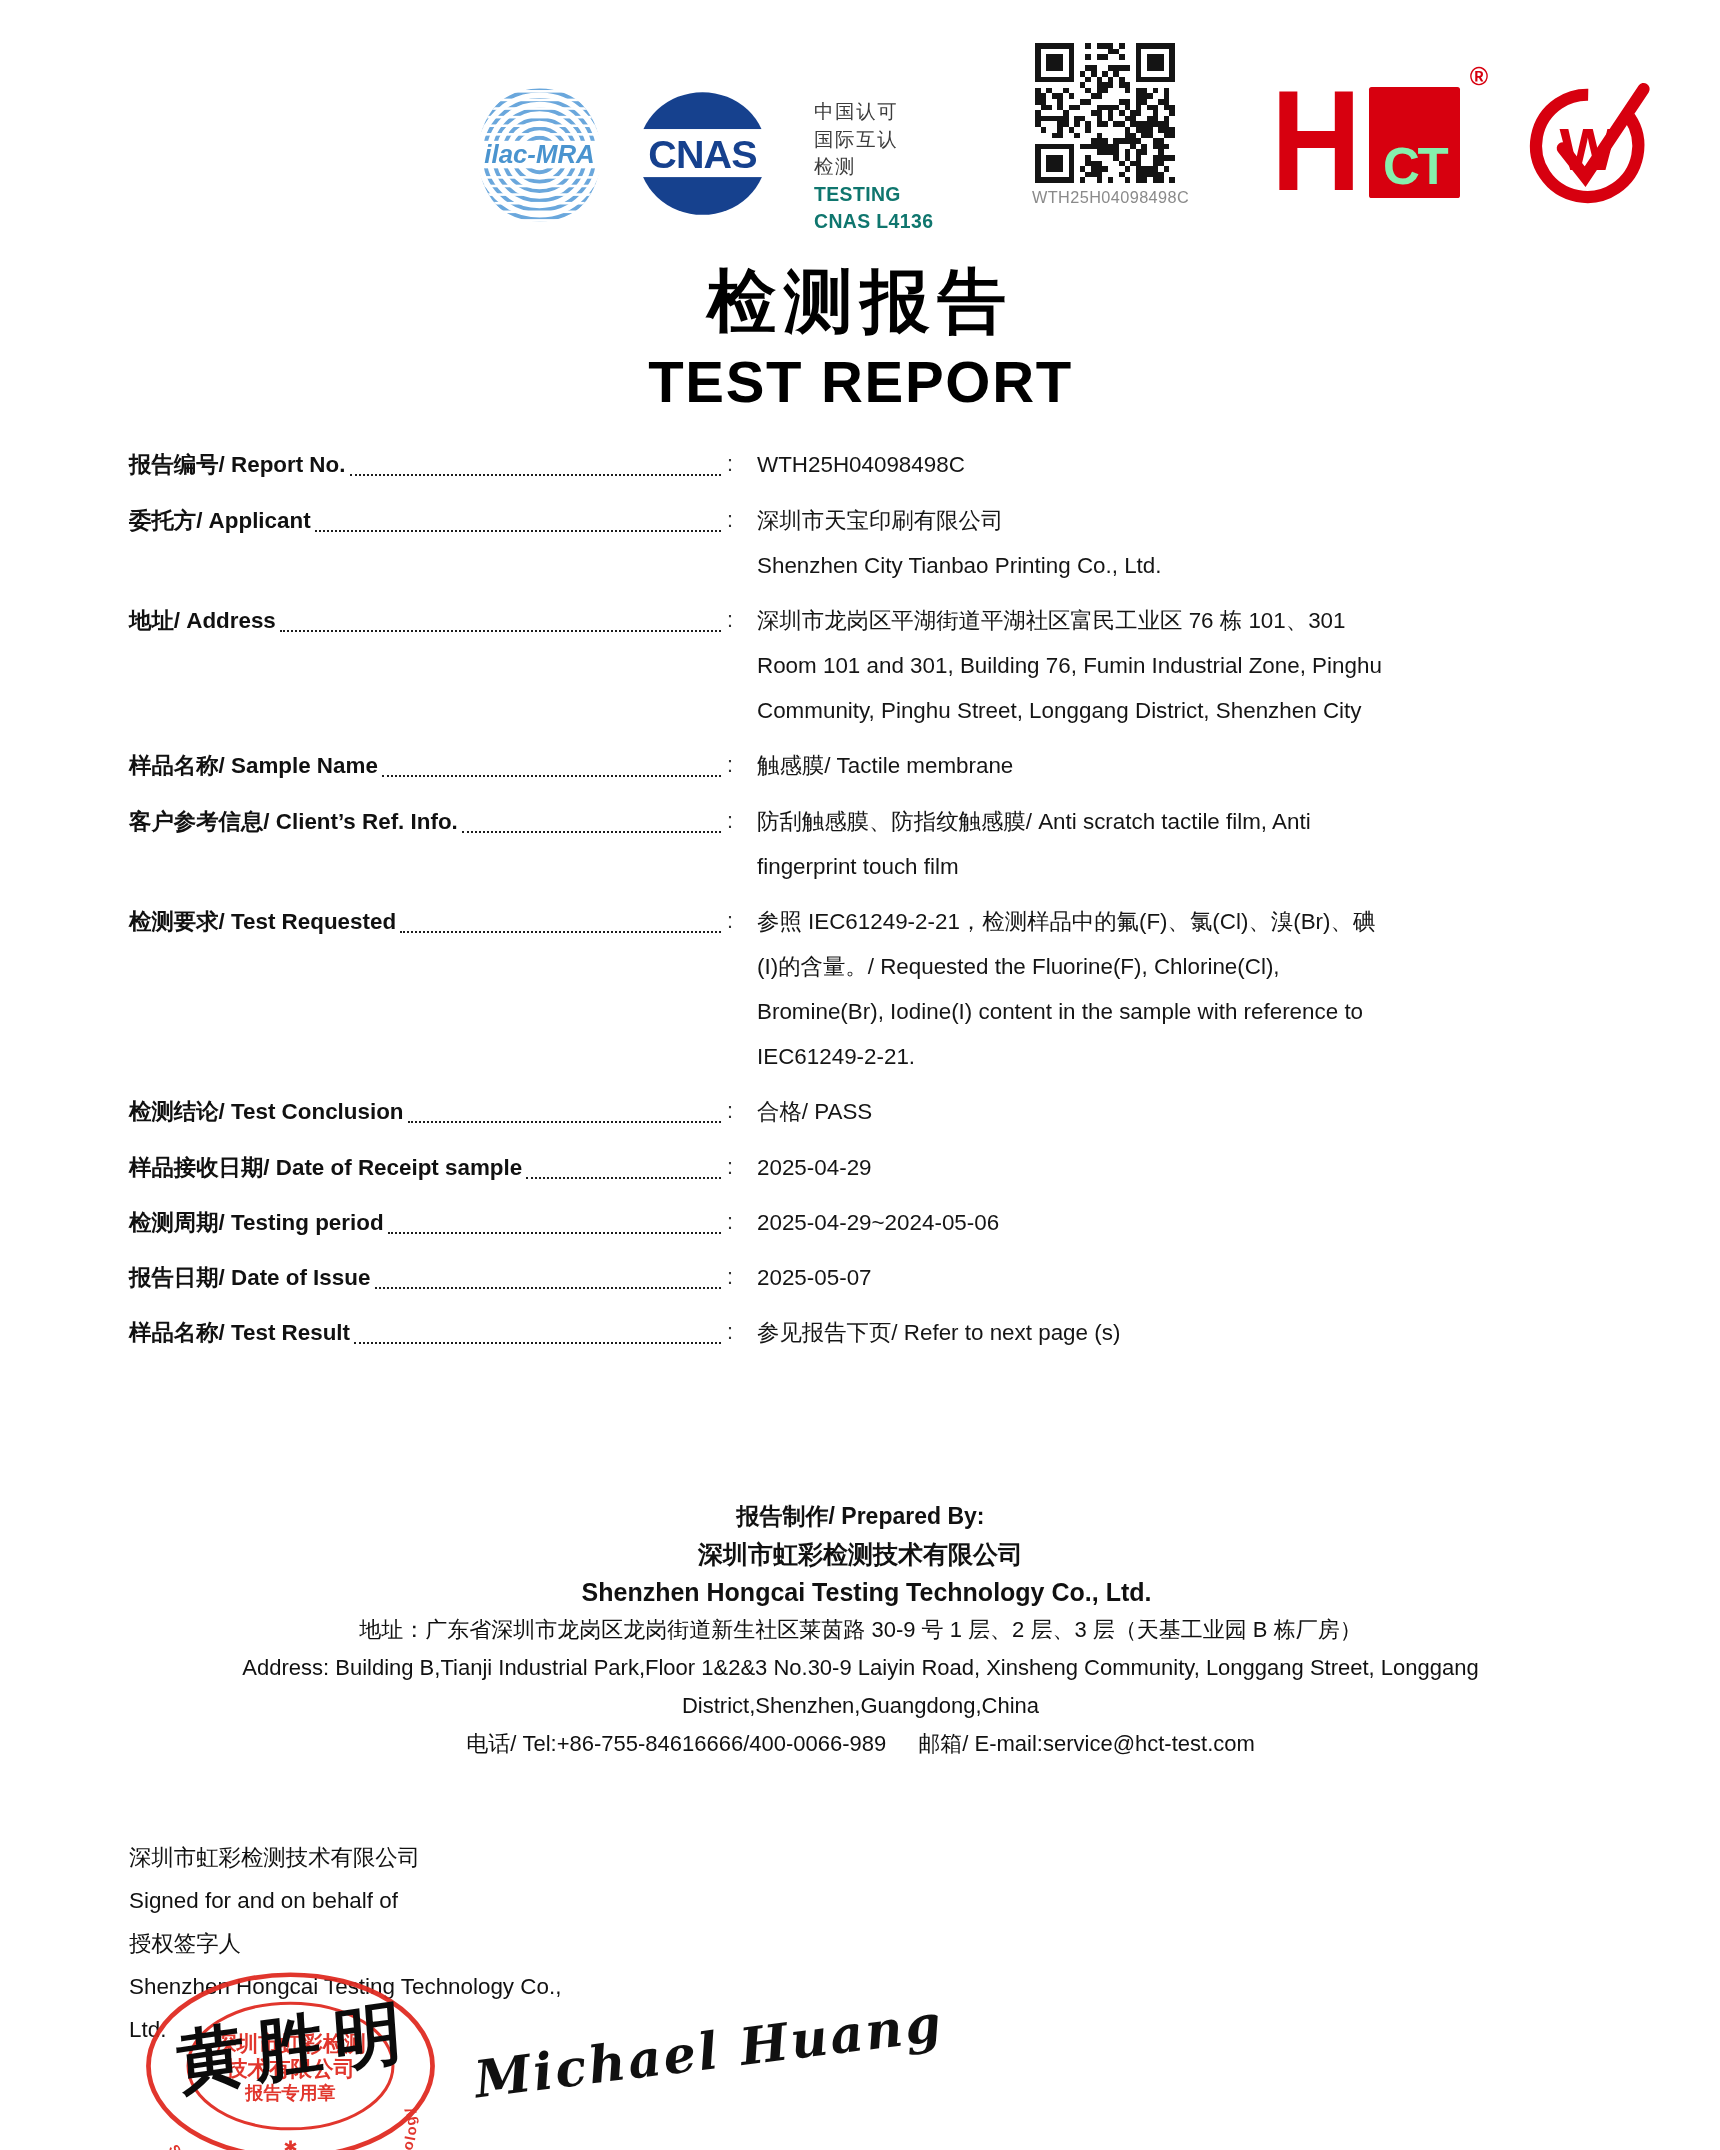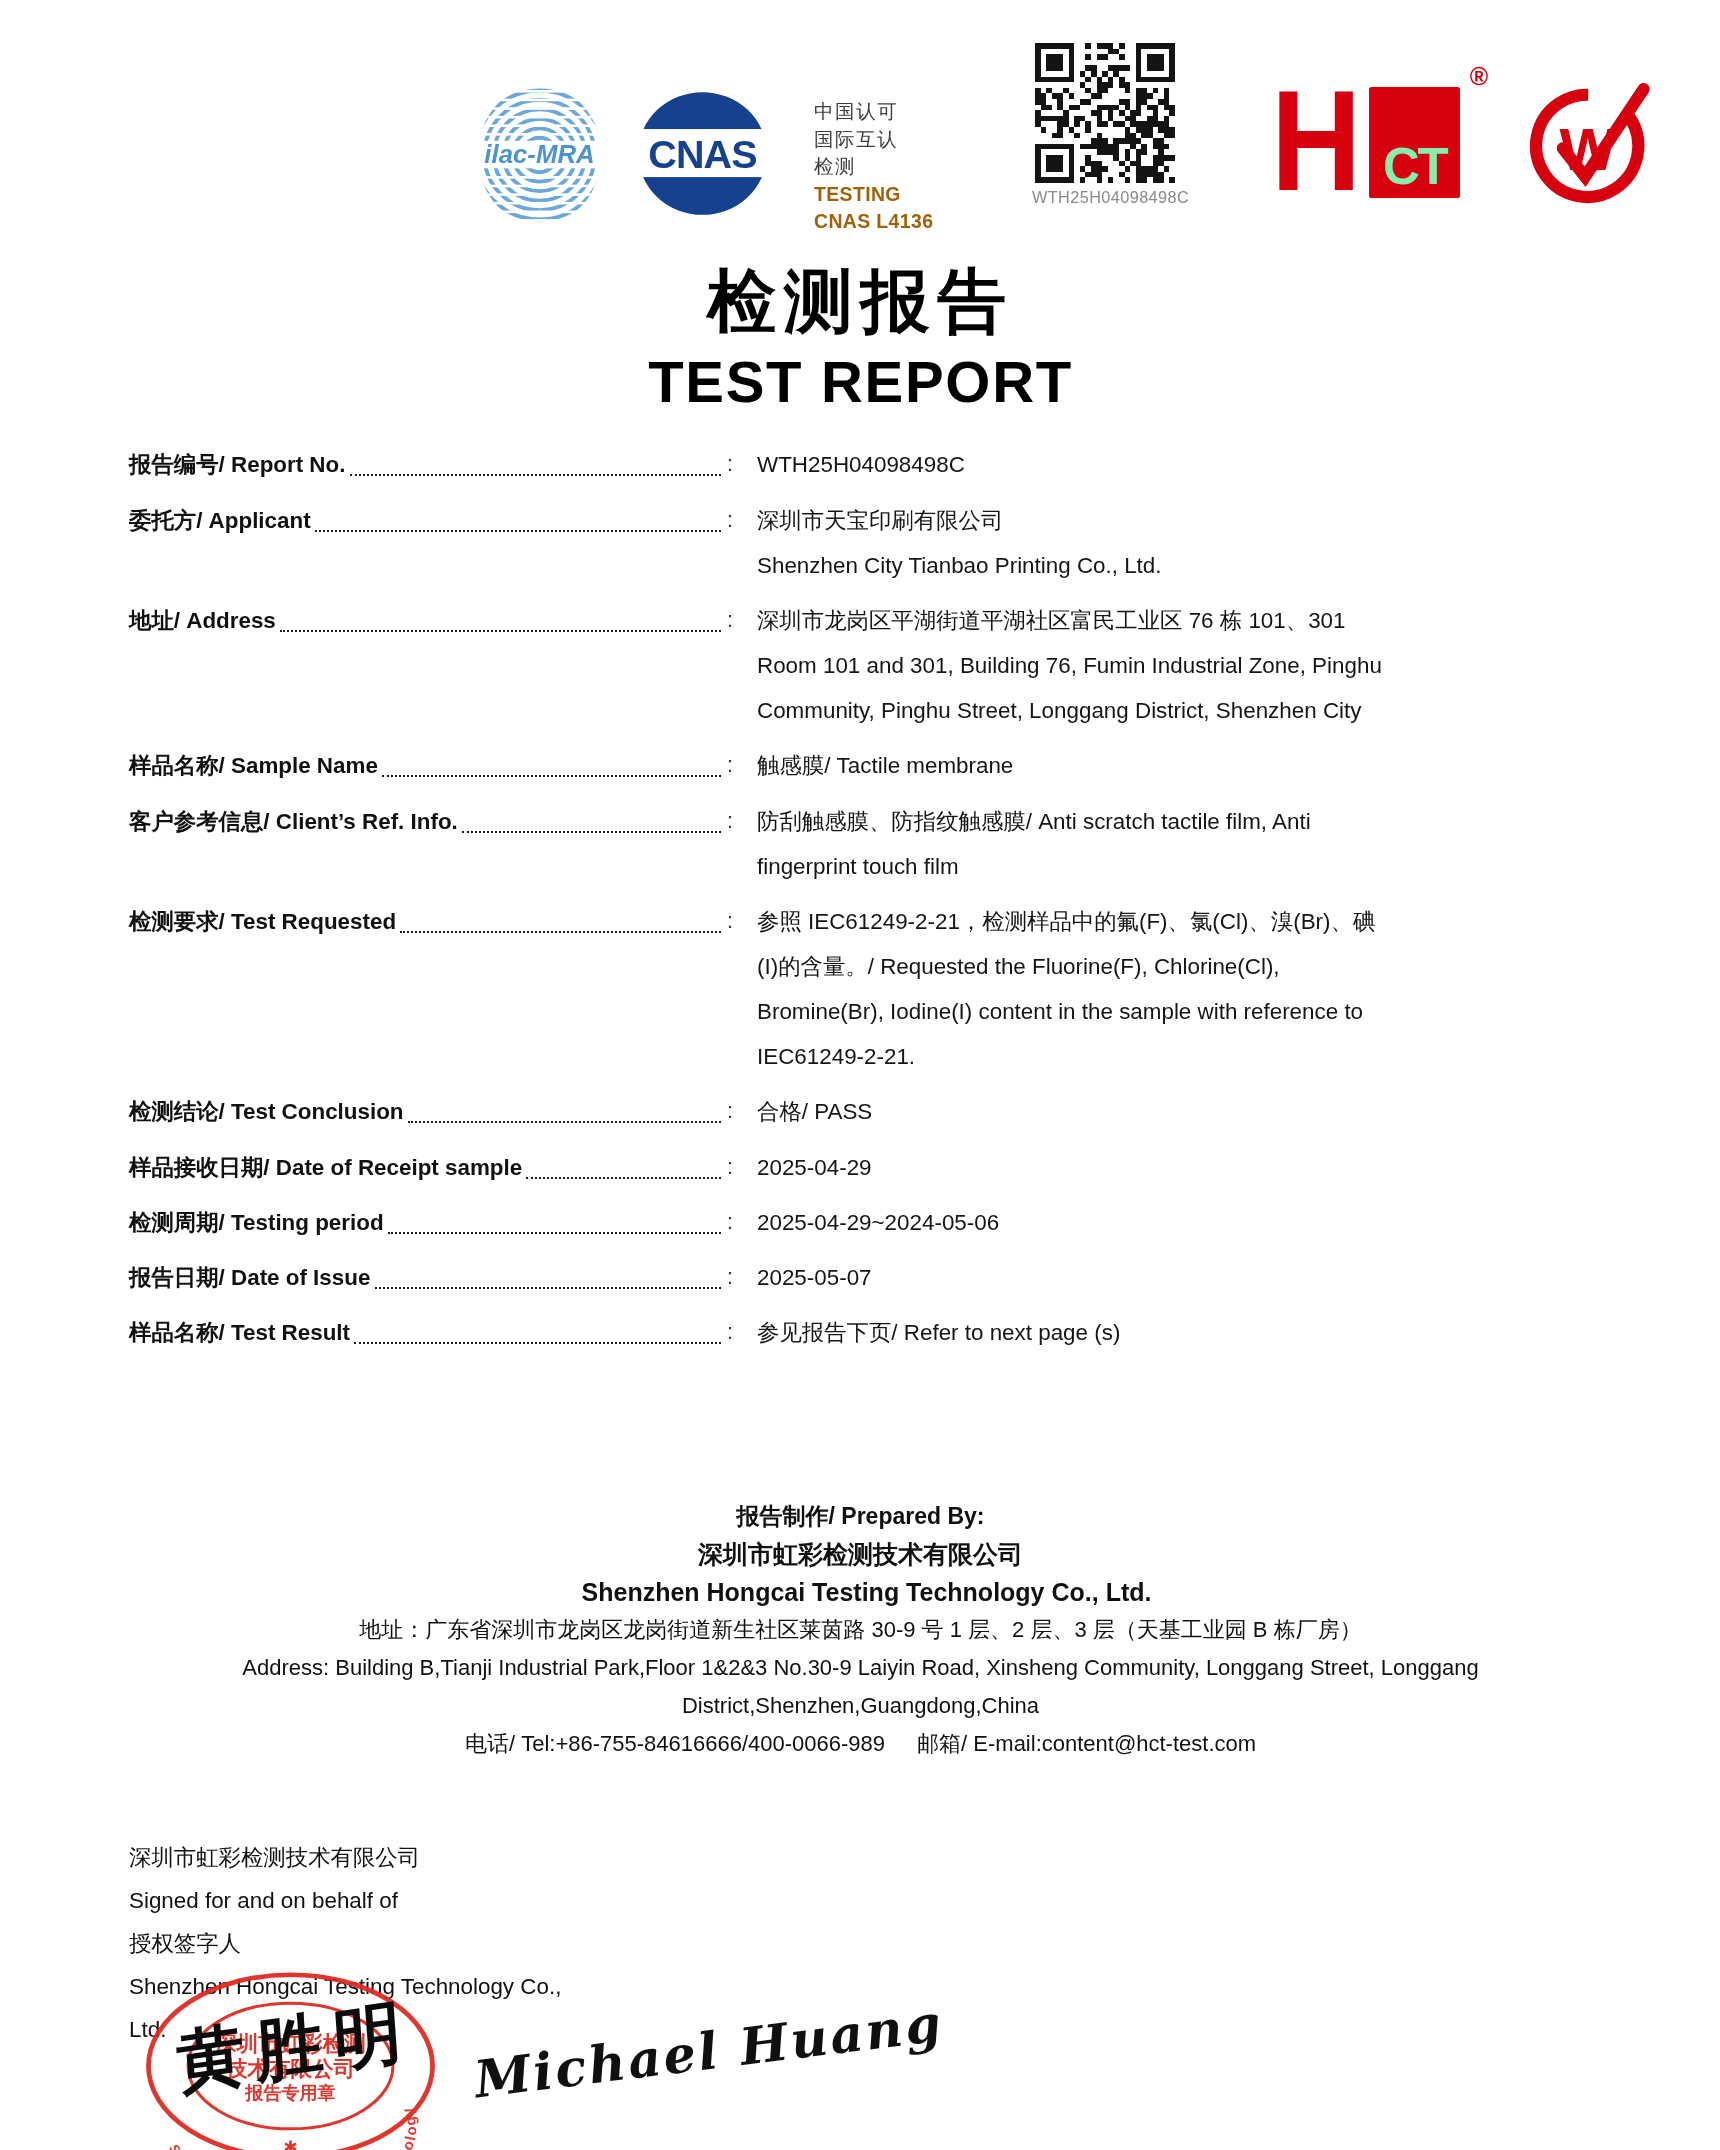--- a/index.html
+++ b/index.html
@@ -9,21 +9,21 @@
     background:#fff;
     font-family:"Liberation Sans","DejaVu Sans",sans-serif;
     color:#111;
     overflow:hidden;
   }
   
   .header{position:relative;height:241px;}
   .ilac{position:absolute;left:477px;top:84px;}
   .cnas{position:absolute;left:636px;top:91px;}
   .cnas-text{position:absolute;left:814px;top:98px;font-size:19.4px;color:#3c3c3c;line-height:27.5px;letter-spacing:1.7px;}
-  .cnas-text .en{font-weight:bold;color:#a16207;letter-spacing:0.4px;}
+  .cnas-text .en{font-weight:bold;color:#0f766e;letter-spacing:0.4px;}
   .qr-wrap{position:absolute;left:1032px;top:43px;width:146px;text-align:center;}
   .qr-label{margin-top:4.3px;font-size:16.3px;color:#8a8a8a;letter-spacing:0.4px;}
   .hct{position:absolute;left:1271px;top:84px;display:flex;align-items:flex-end;}
   .hct-h{font-size:142px;line-height:0.8;font-weight:900;color:#d7000f;transform:scaleX(.88);transform-origin:left bottom;letter-spacing:-3.4px;}
   .hct-block{position:relative;display:inline-block;width:91px;height:111px;background:#d7000f;border-radius:2.6px;margin-left:-0.9px;}
   .hct-ct{position:absolute;left:50%;bottom:1.7px;transform:translateX(-50%);font-size:51px;font-weight:900;color:#86efac;letter-spacing:-2.2px;}
   .hct-r{position:absolute;top:-25px;right:-28px;font-size:25px;font-weight:bold;color:#d7000f;}
   .wlogo{position:absolute;left:1521px;top:72px;}
   
   .title-zh{margin-top:14.6px;text-align:center;font-size:69px;font-weight:900;letter-spacing:7.7px;color:#000;}
@@ -584,21 +584,21 @@
   </div>
 
   <div class="prepared">
     <div class="p-head">报告制作/ Prepared By:</div>
     <div class="p-zh">深圳市虹彩检测技术有限公司</div>
     <div class="p-en">Shenzhen Hongcai Testing Technology Co., Ltd.</div>
     <div class="p-addr-zh">地址：广东省深圳市龙岗区龙岗街道新生社区莱茵路 30-9 号 1 层、2 层、3 层（天基工业园 B 栋厂房）</div>
     <div class="p-addr-en">Address: Building B,Tianji Industrial Park,Floor 1&amp;2&amp;3 No.30-9 Laiyin Road, Xinsheng Community, Longgang Street, Longgang District,Shenzhen,Guangdong,China</div>
     <div class="p-tel">
       <span>电话/ Tel:+86-755-84616666/400-0066-989</span>
-      <span>邮箱/ E-mail:content@hct-test.com</span>
+      <span>邮箱/ E-mail:service@hct-test.com</span>
     </div>
   </div>
 
   <div class="sign-section">
     <div class="sign-lines">
       <div>深圳市虹彩检测技术有限公司</div>
       <div>Signed for and on behalf of</div>
       <div>授权签字人</div>
       <div>Shenzhen Hongcai Testing Technology Co.,</div>
       <div>Ltd.</div>

